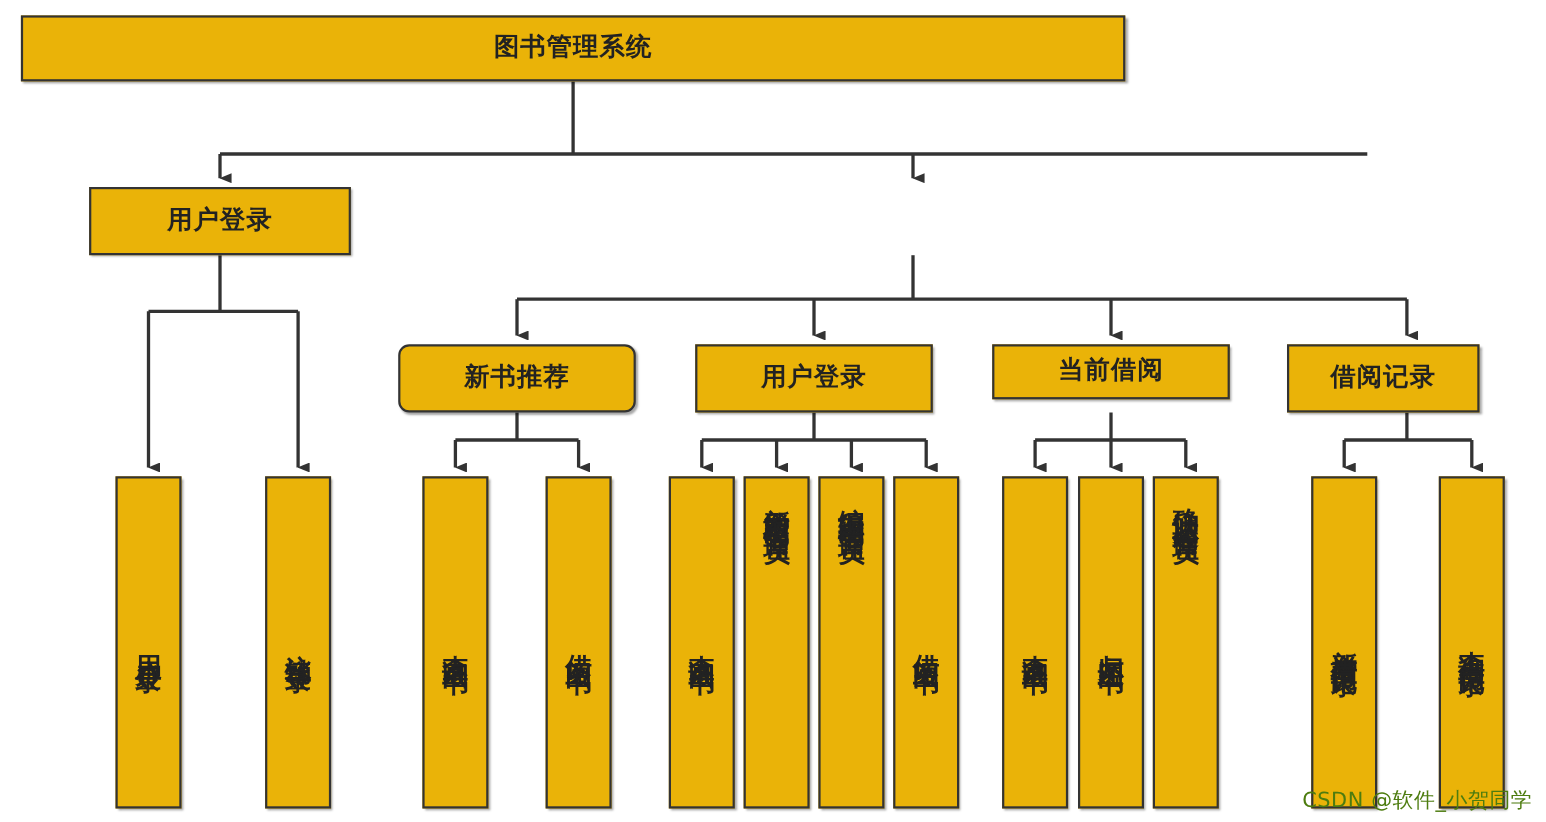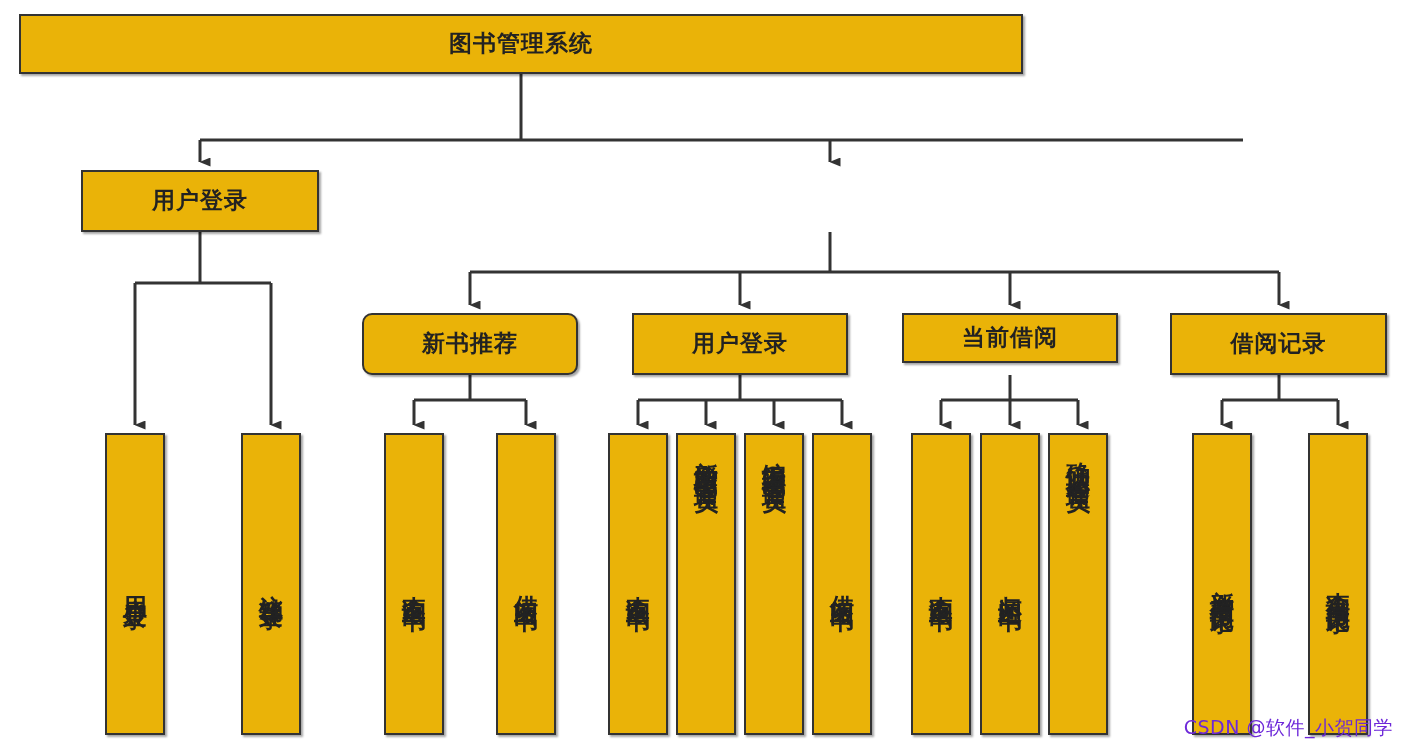--- a/index.html
+++ b/index.html
@@ -65,21 +65,21 @@
   }
   .node.level-leaf.centered {
     align-items: center;
     padding-top: 0;
   }
   .watermark {
     position: absolute;
     right: 12px;
     bottom: 6px;
     font-size: 19px;
-    color: #6d28d9;
+    color: #4d7c0f;
     letter-spacing: 0.5px;
     z-index: 3;
     user-select: none;
     white-space: nowrap;
   }
 </style>
 </head>
 <body>
 
 <div id="canvas">
@@ -150,21 +150,21 @@
   </div>
 
   <div class="node level-mid" style="left:632px; top:313px; width:216px; height:62px;">
     <span class="label">用户登录</span>
   </div>
 
   <div class="node level-mid" style="left:902px; top:313px; width:216px; height:50px;">
     <span class="label">当前借阅</span>
   </div>
 
-  <div class="node level-mid" style="left:1170px; top:313px; width:217px; height:62px;">
+  <div class="node level-mid" style="left:1170px; top:313px; width:175px; height:62px;">
     <span class="label">借阅记录</span>
   </div>
 
   <div class="node level-leaf centered" style="left:105px; top:433px; width:60px; height:302px;">
     <span class="label">用户登录</span>
   </div>
 
   <div class="node level-leaf centered" style="left:241px; top:433px; width:60px; height:302px;">
     <span class="label">注销登录</span>
   </div>

